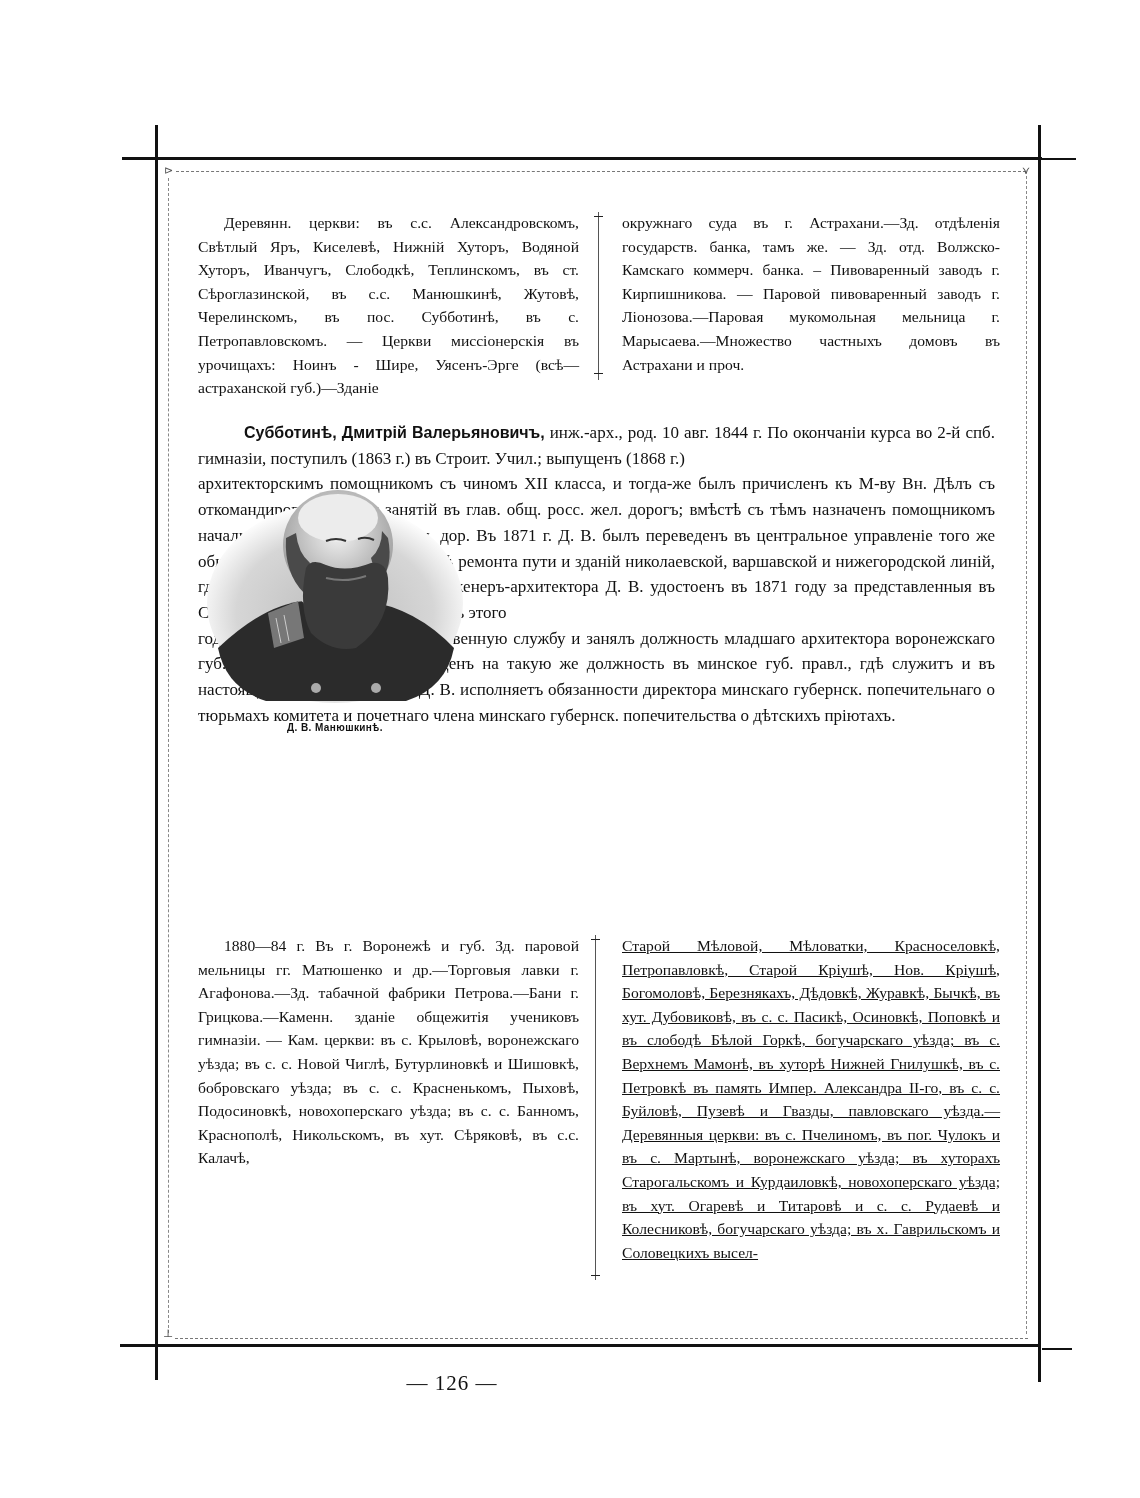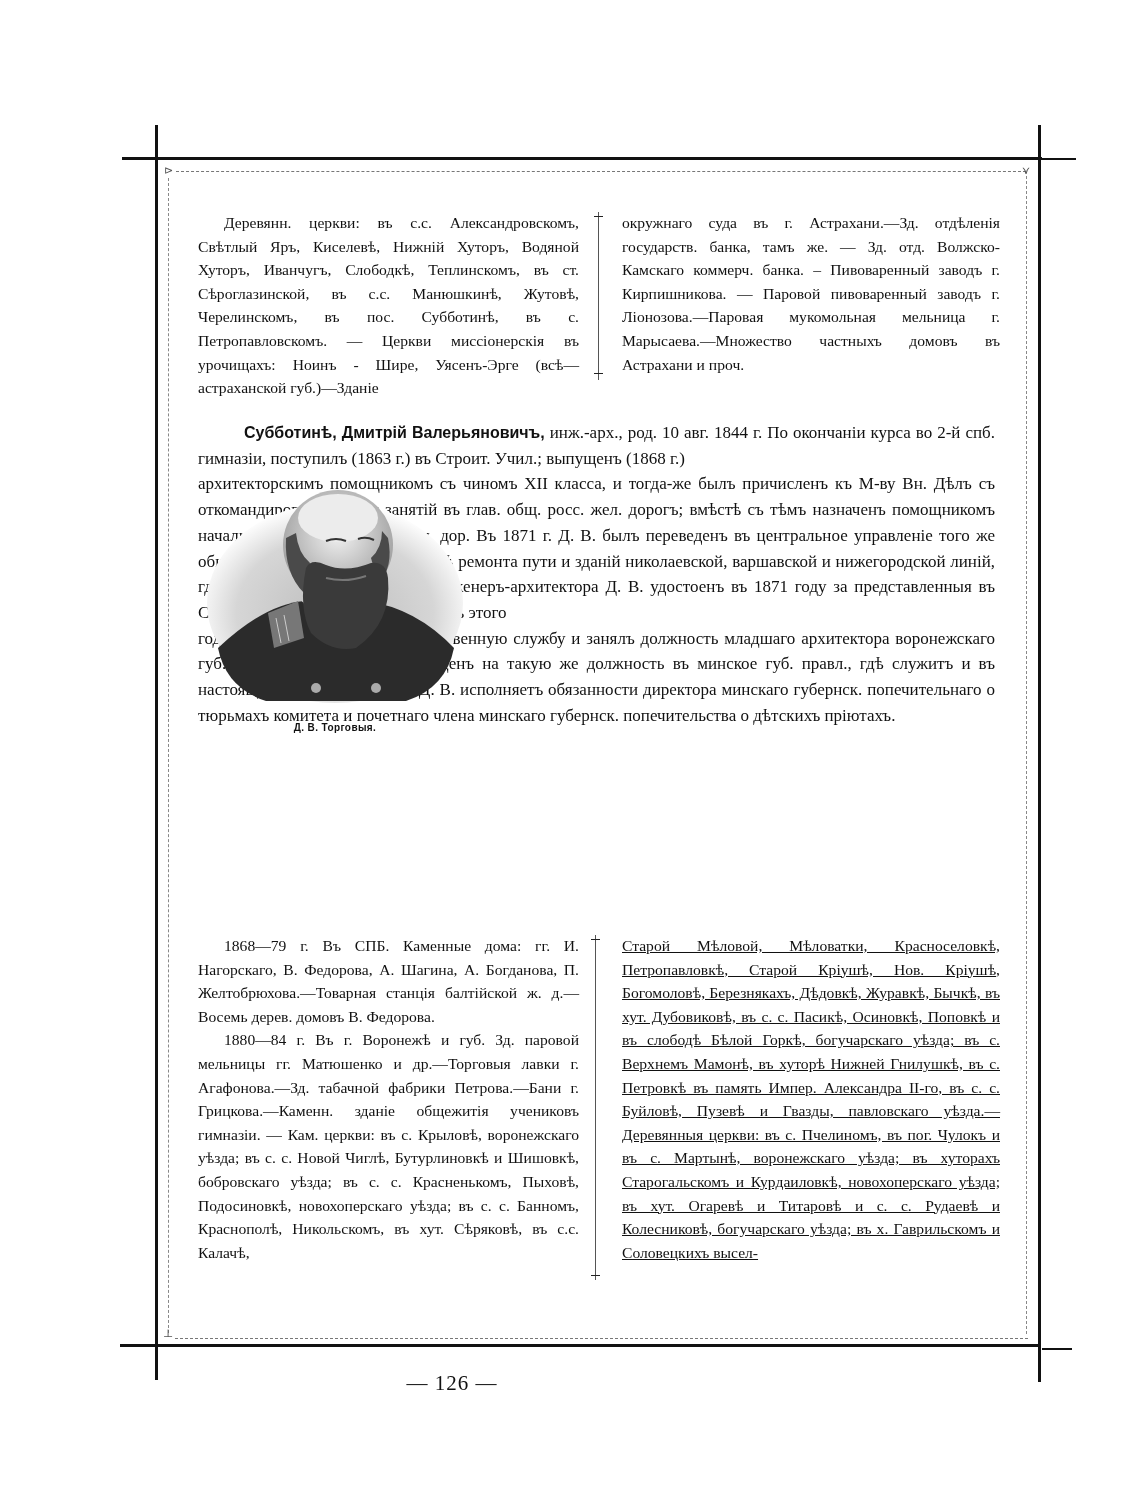--- a/index.html
+++ b/index.html
@@ -92,24 +92,23 @@
 
   <path d="M120 58 Q130 54 140 58" stroke="#333" stroke-width="2" fill="none"></path>
   <path d="M152 56 Q160 53 168 57" stroke="#333" stroke-width="2" fill="none"></path>
 
   <path d="M100 85 Q105 75 120 82 Q140 90 165 80 Q180 78 182 95 Q186 140 150 165 Q125 170 105 150 Q92 125 100 85 Z" fill="#3a3a3a"></path>
   <path d="M120 95 Q140 100 160 93" stroke="#777" stroke-width="2" fill="none"></path>
 
   <circle cx="110" cy="205" r="5" fill="#aaa"></circle>
   <circle cx="170" cy="205" r="5" fill="#aaa"></circle>
 </svg>
-<div class="caption">Д. В. Торговыя.</div>
+<div class="caption">Д. В. Манюшкинѣ.</div>
 
 <div class="col" style="left:198px; top:934px; width:381px;">
-  <p class="indent">1868—79 г. Въ СПБ. Каменные дома: гг. И. Нагорскаго, В. Федорова, А. Шагина, А. Богданова, П. Желтобрюхова.—Товарная станція балтійской ж. д.—Восемь дерев. домовъ В. Федорова.</p>
   <p class="indent">1880—84 г. Въ г. Воронежѣ и губ. Зд. паровой мельницы гг. Матюшенко и др.—Торговыя лавки г. Агафонова.—Зд. табачной фабрики Петрова.—Бани г. Грицкова.—Каменн. зданіе общежитія учениковъ гимназіи. — Кам. церкви: въ с. Крыловѣ, воронежскаго уѣзда; въ с. с. Новой Чиглѣ, Бутурлиновкѣ и Шишовкѣ, бобровскаго уѣзда; въ с. с. Красненькомъ, Пыховѣ, Подосиновкѣ, новохоперскаго уѣзда; въ с. с. Банномъ, Краснополѣ, Никольскомъ, въ хут. Сѣряковѣ, въ с.с. Калачѣ,</p>
 </div>
 <div class="col-sep" style="left:595px; top:935px; height:345px;">
   <span class="tick" style="top:4px;"></span>
   <span class="tick" style="bottom:4px;"></span>
 </div>
 <div class="col" style="left:622px; top:934px; width:378px;text-decoration:underline;">
   <p>Старой Мѣловой, Мѣловатки, Красноселовкѣ, Петропавловкѣ, Старой Кріушѣ, Нов. Кріушѣ, Богомоловѣ, Березнякахъ, Дѣдовкѣ, Журавкѣ, Бычкѣ, въ хут. Дубовиковѣ, въ с. с. Пасикѣ, Осиновкѣ, Поповкѣ и въ слободѣ Бѣлой Горкѣ, богучарскаго уѣзда; въ с. Верхнемъ Мамонѣ, въ хуторѣ Нижней Гнилушкѣ, въ с. Петровкѣ въ память Импер. Александра II-го, въ с. с. Буйловѣ, Пузевѣ и Гвазды, павловскаго уѣзда.—Деревянныя церкви: въ с. Пчелиномъ, въ пог. Чулокъ и въ с. Мартынѣ, воронежскаго уѣзда; въ хуторахъ Старогальскомъ и Курдаиловкѣ, новохоперскаго уѣзда; въ хут. Огаревѣ и Титаровѣ и с. с. Рудаевѣ и Колесниковѣ, богучарскаго уѣзда; въ х. Гаврильскомъ и Соловецкихъ высел-</p>
 </div>
 

